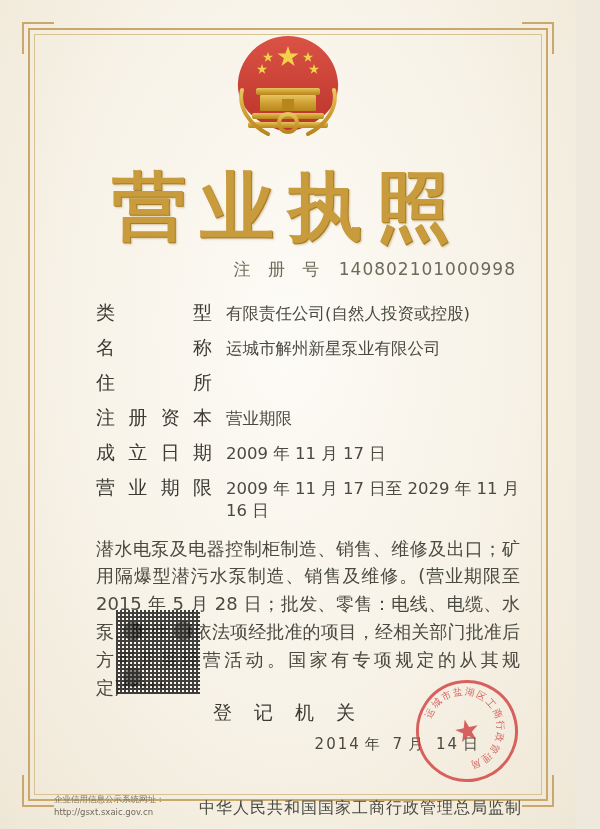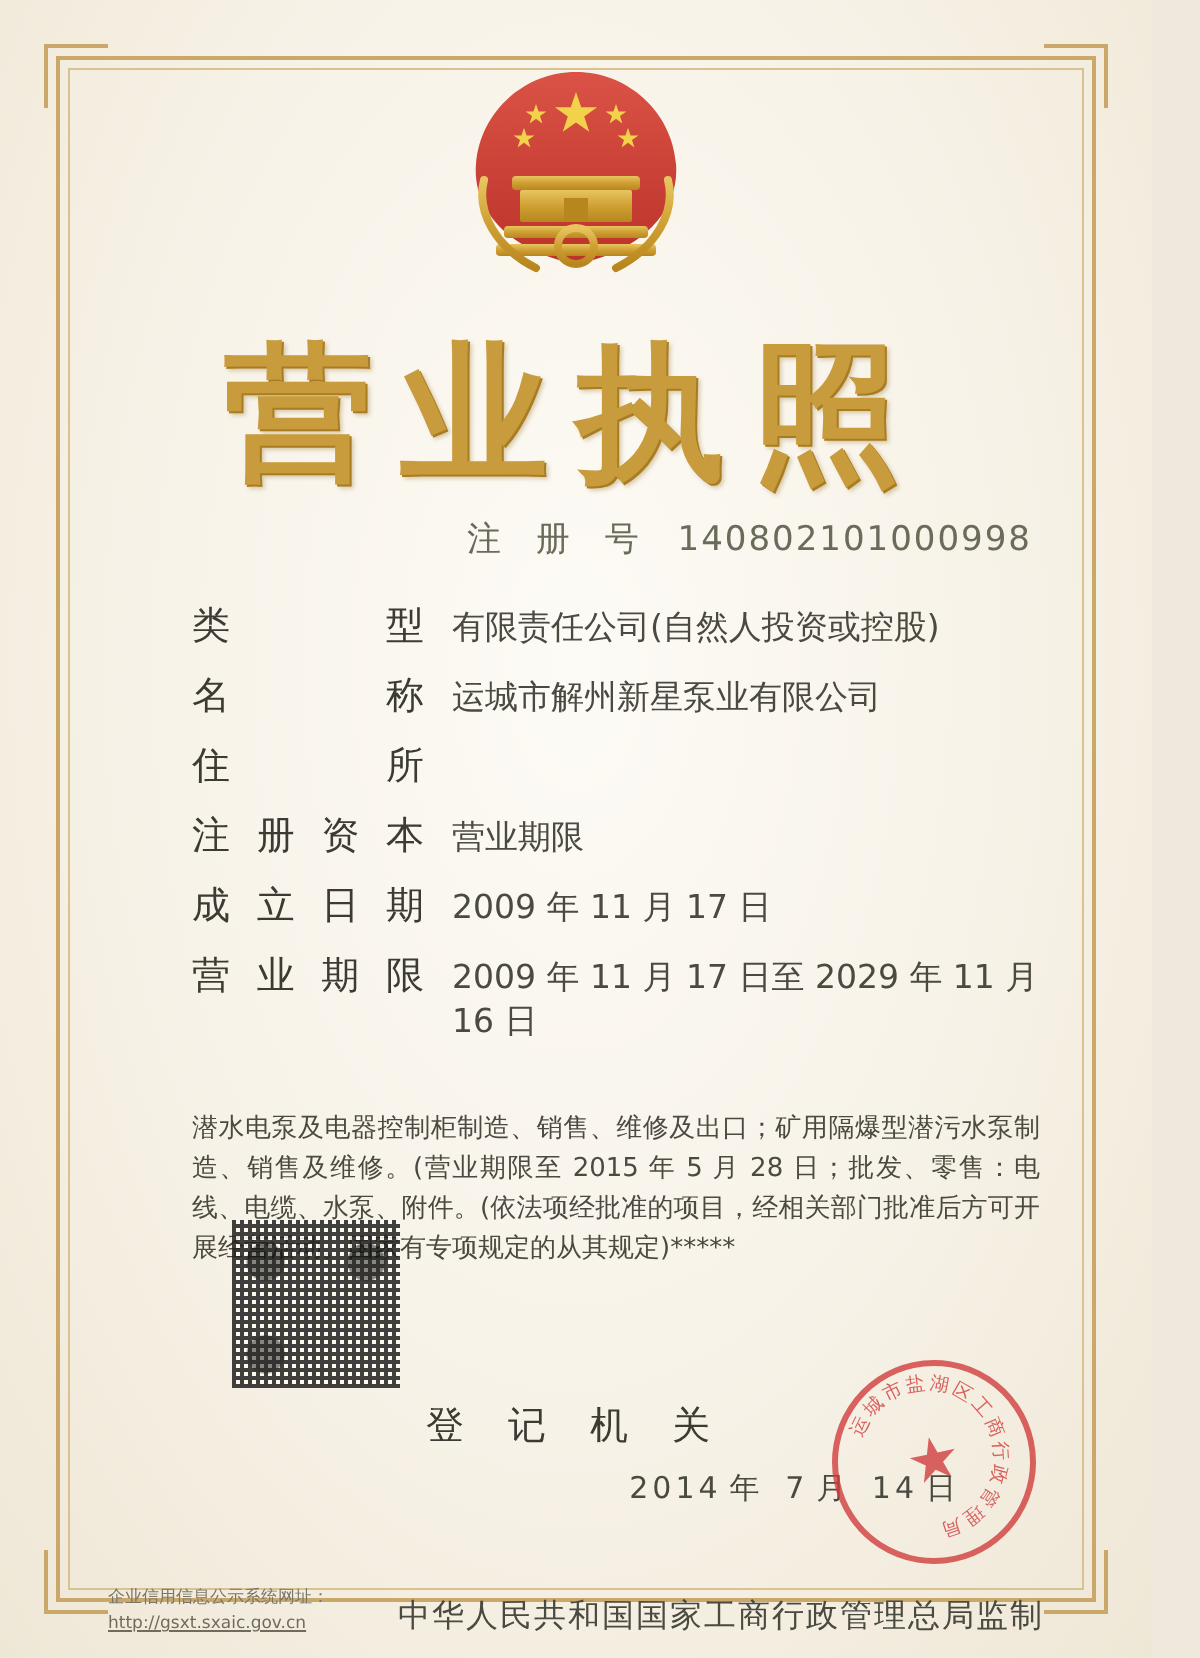--- a/index.html
+++ b/index.html
@@ -81,21 +81,21 @@
   }
   .row .val{
     flex:1;
     font-size:15px;
     color:#4a4a40;
     line-height:1.35;
     padding-top:3px;
     font-family:"DejaVu Sans", sans-serif;
   }
   .row.big .val{font-size:16.5px;}
-  .row.scope .val{font-size:13px;line-height:1.55;text-align:justify;margin-top:20px;}
+  .row.scope .val{font-size:18px;line-height:1.55;text-align:justify;}
 
   
   .qr{
     position:absolute;left:116px;top:610px;
     width:84px;height:84px;
     background:
       repeating-linear-gradient(0deg,#2a2a2a 0 2px,transparent 2px 4px),
       repeating-linear-gradient(90deg,#2a2a2a 0 2px,transparent 2px 4px);
     background-color:#f4efe4;
     opacity:.85;
@@ -145,21 +145,21 @@
     position:absolute;left:0;right:0;bottom:10px;
     display:flex;justify-content:space-between;align-items:flex-end;
     padding:0 54px;
     box-sizing:border-box;
   }
   .footer .left{
     font-size:8.5px;color:#7a7668;line-height:1.4;
     font-family:"DejaVu Sans", sans-serif;
   }
   .footer .left .url{
-    display:block;text-decoration:underline;color:#6f6b5d;margin-top:1px;
+    display:block;color:#6f6b5d;margin-top:1px;
   }
   .footer .right{
     font-size:16px;color:#4a4a40;letter-spacing:1px;
     font-family:"DejaVu Sans", sans-serif;
   }
 </style>
 </head>
 <body>
 
 <div class="page">

